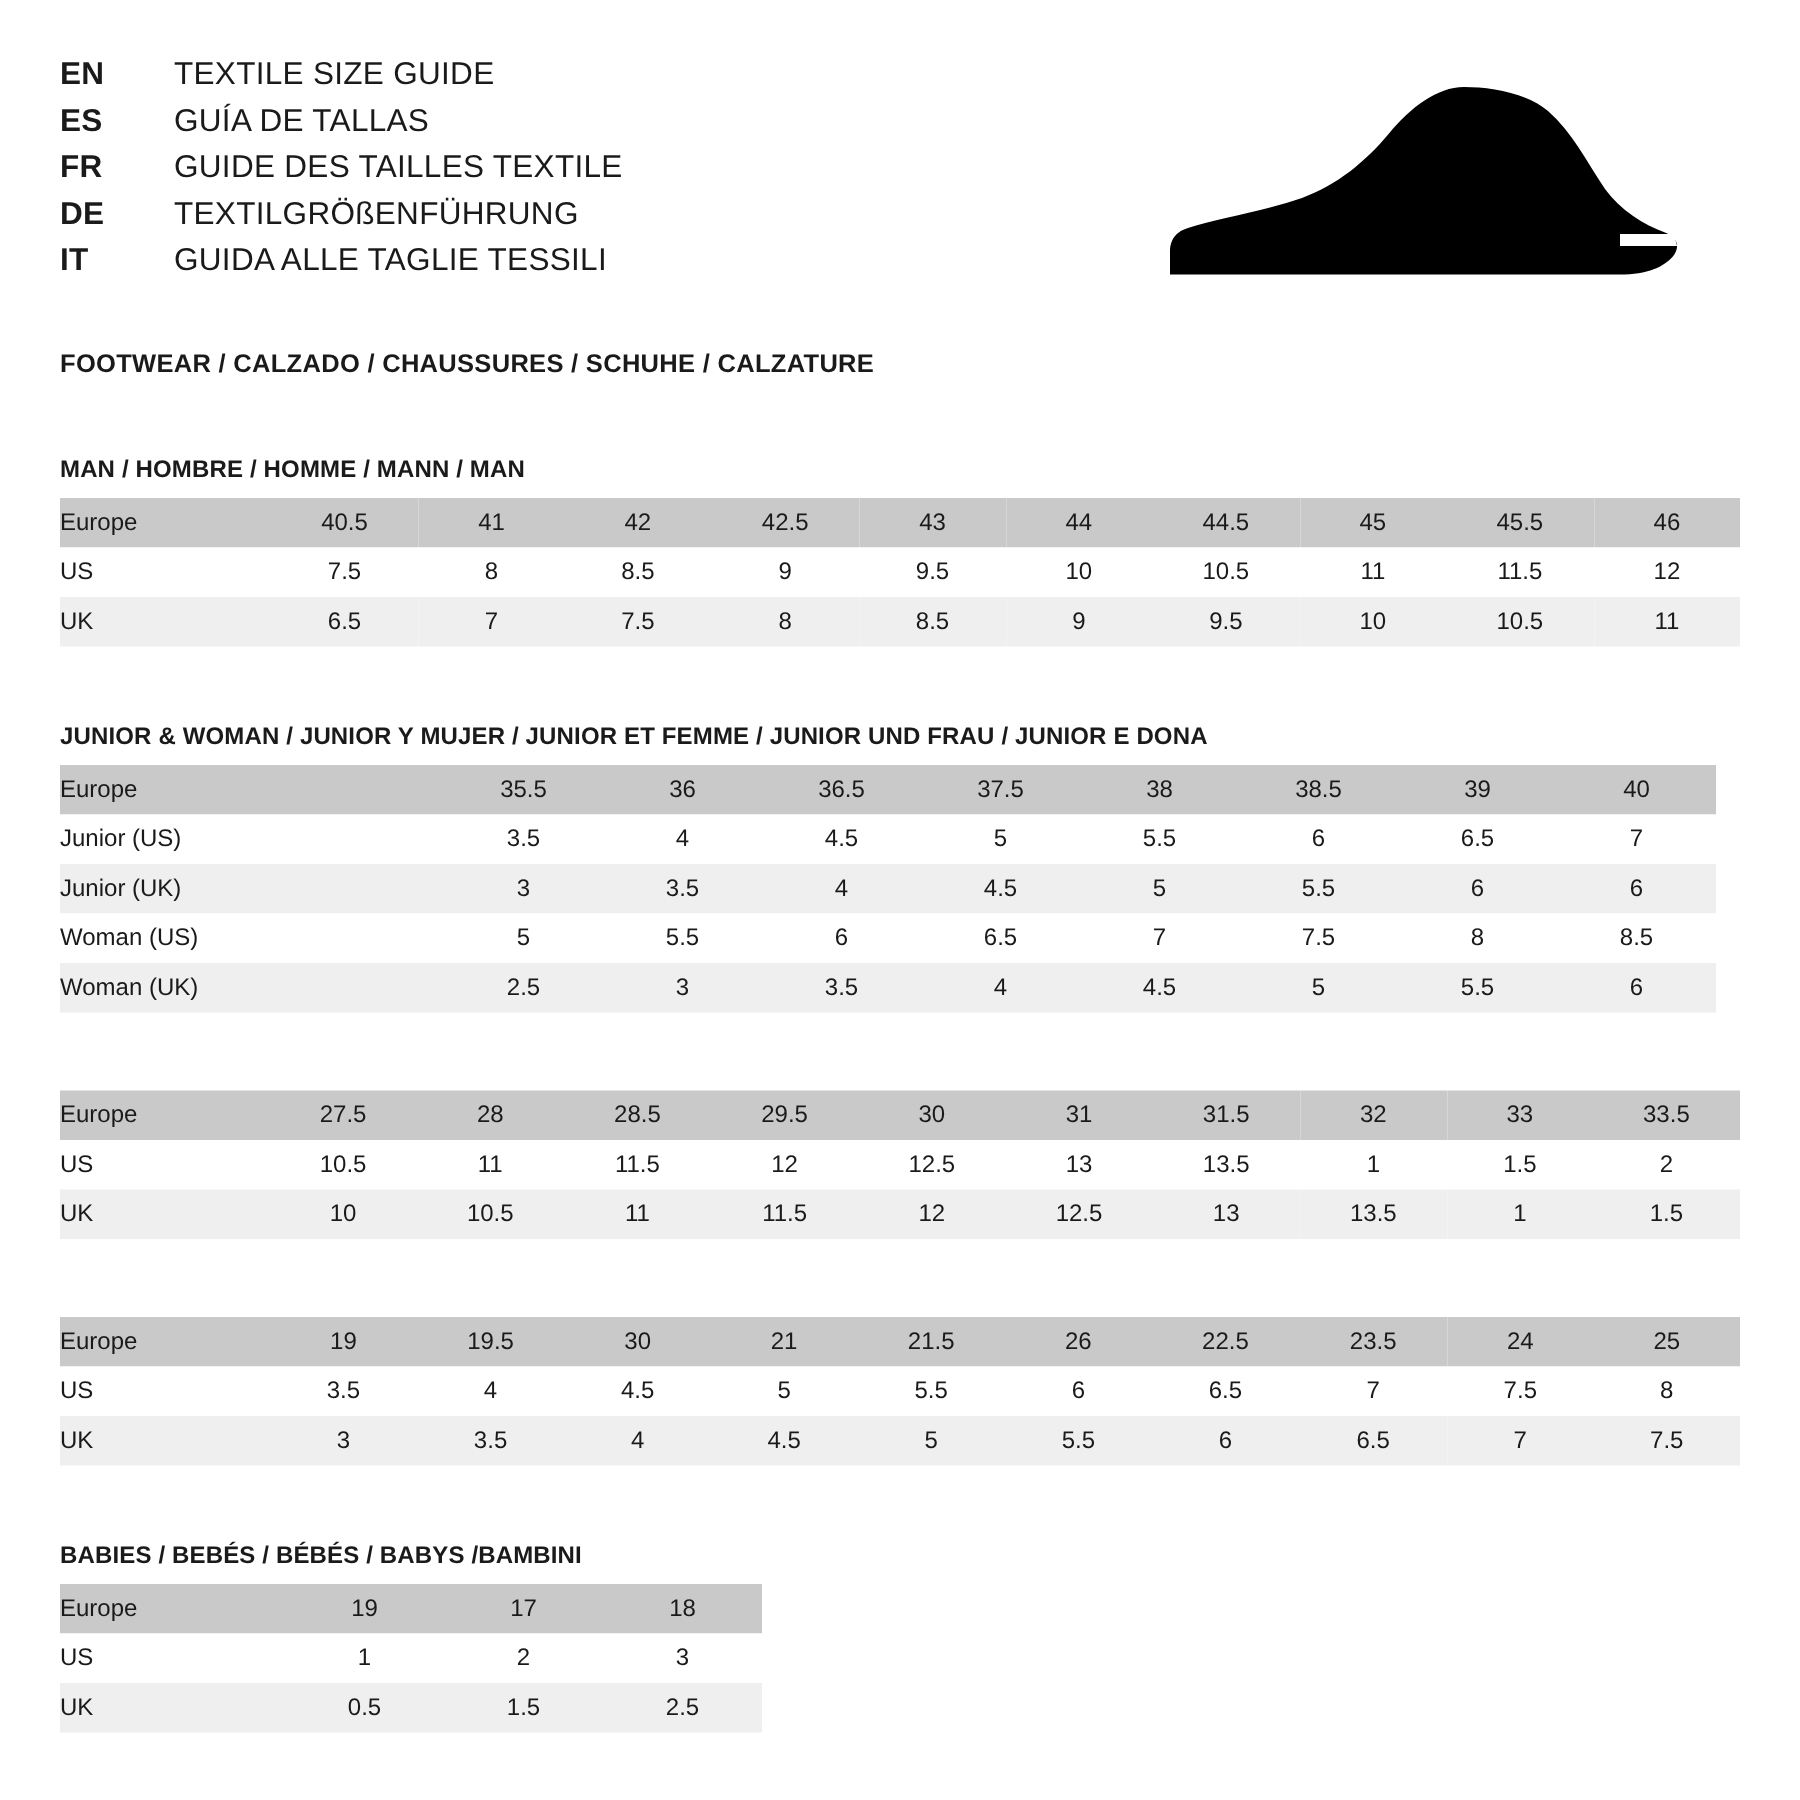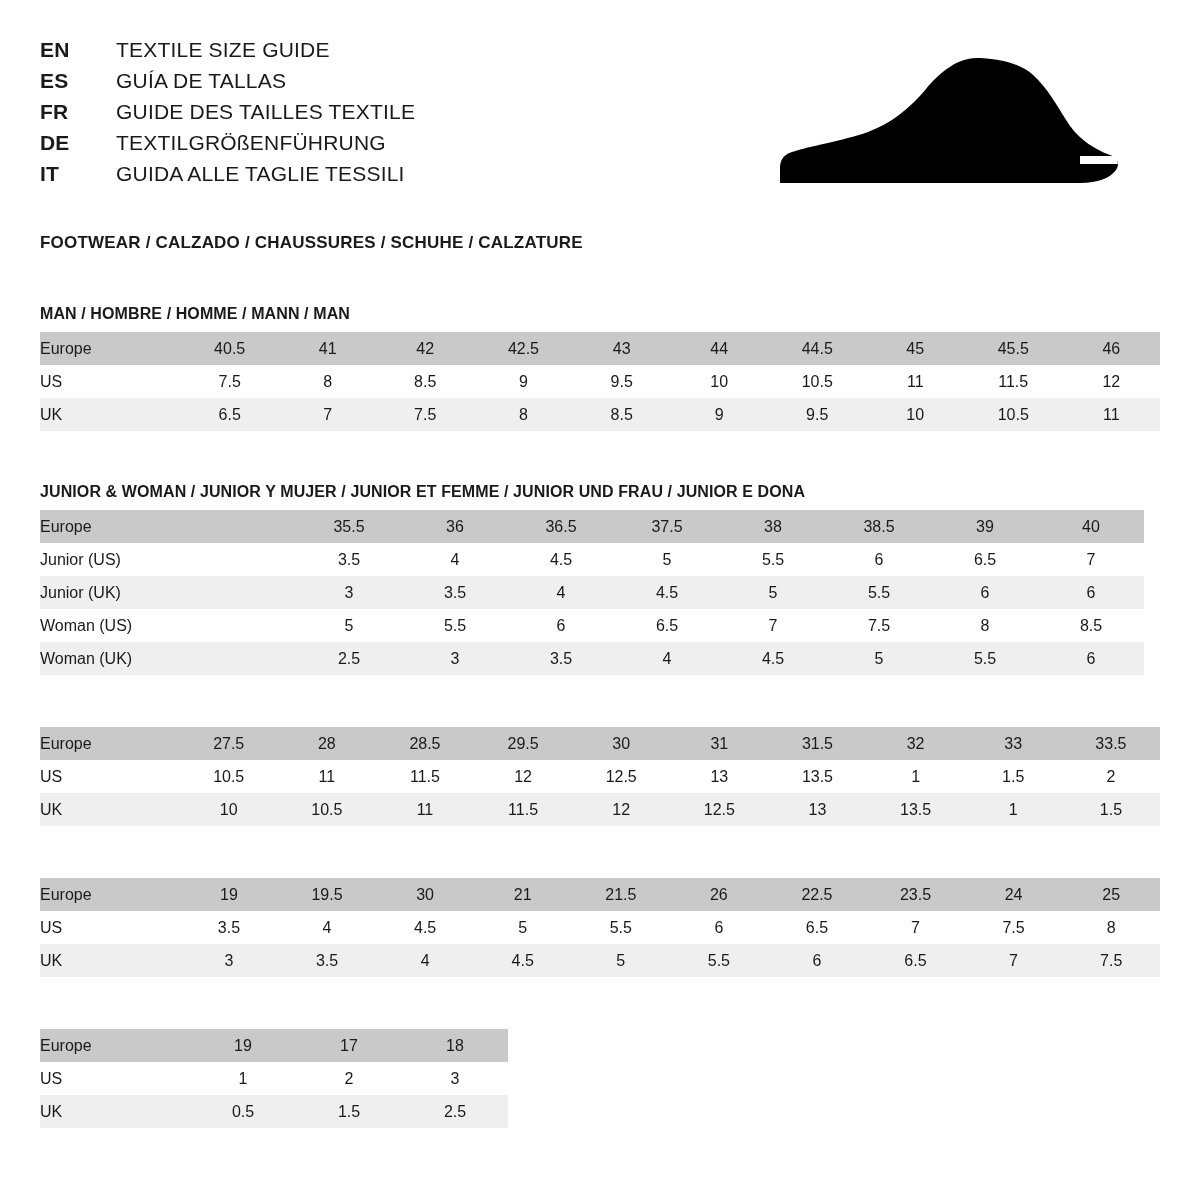--- a/index.html
+++ b/index.html
@@ -341,20 +341,21 @@
         <td class="w-cell">6</td>
         <td class="w-cell">6.5</td>
         <td class="w-cell">7</td>
         <td class="w-cell">7.5</td>
       </tr>
     </tbody>
       </table>
   </div>
 
   <div class="group">
+    <div class="group-title">BABIES / BEBÉS / BÉBÉS / BABYS /BAMBINI</div>
     <table class="size-table">
       <tbody>
           <tr class="shaded">
         <td class="rowlabel w-label">Europe</td>
         <td class="w-cell">19</td>
         <td class="w-cell">17</td>
         <td class="w-cell">18</td>
       </tr>
       <tr class="plain">
         <td class="rowlabel w-label">US</td>

